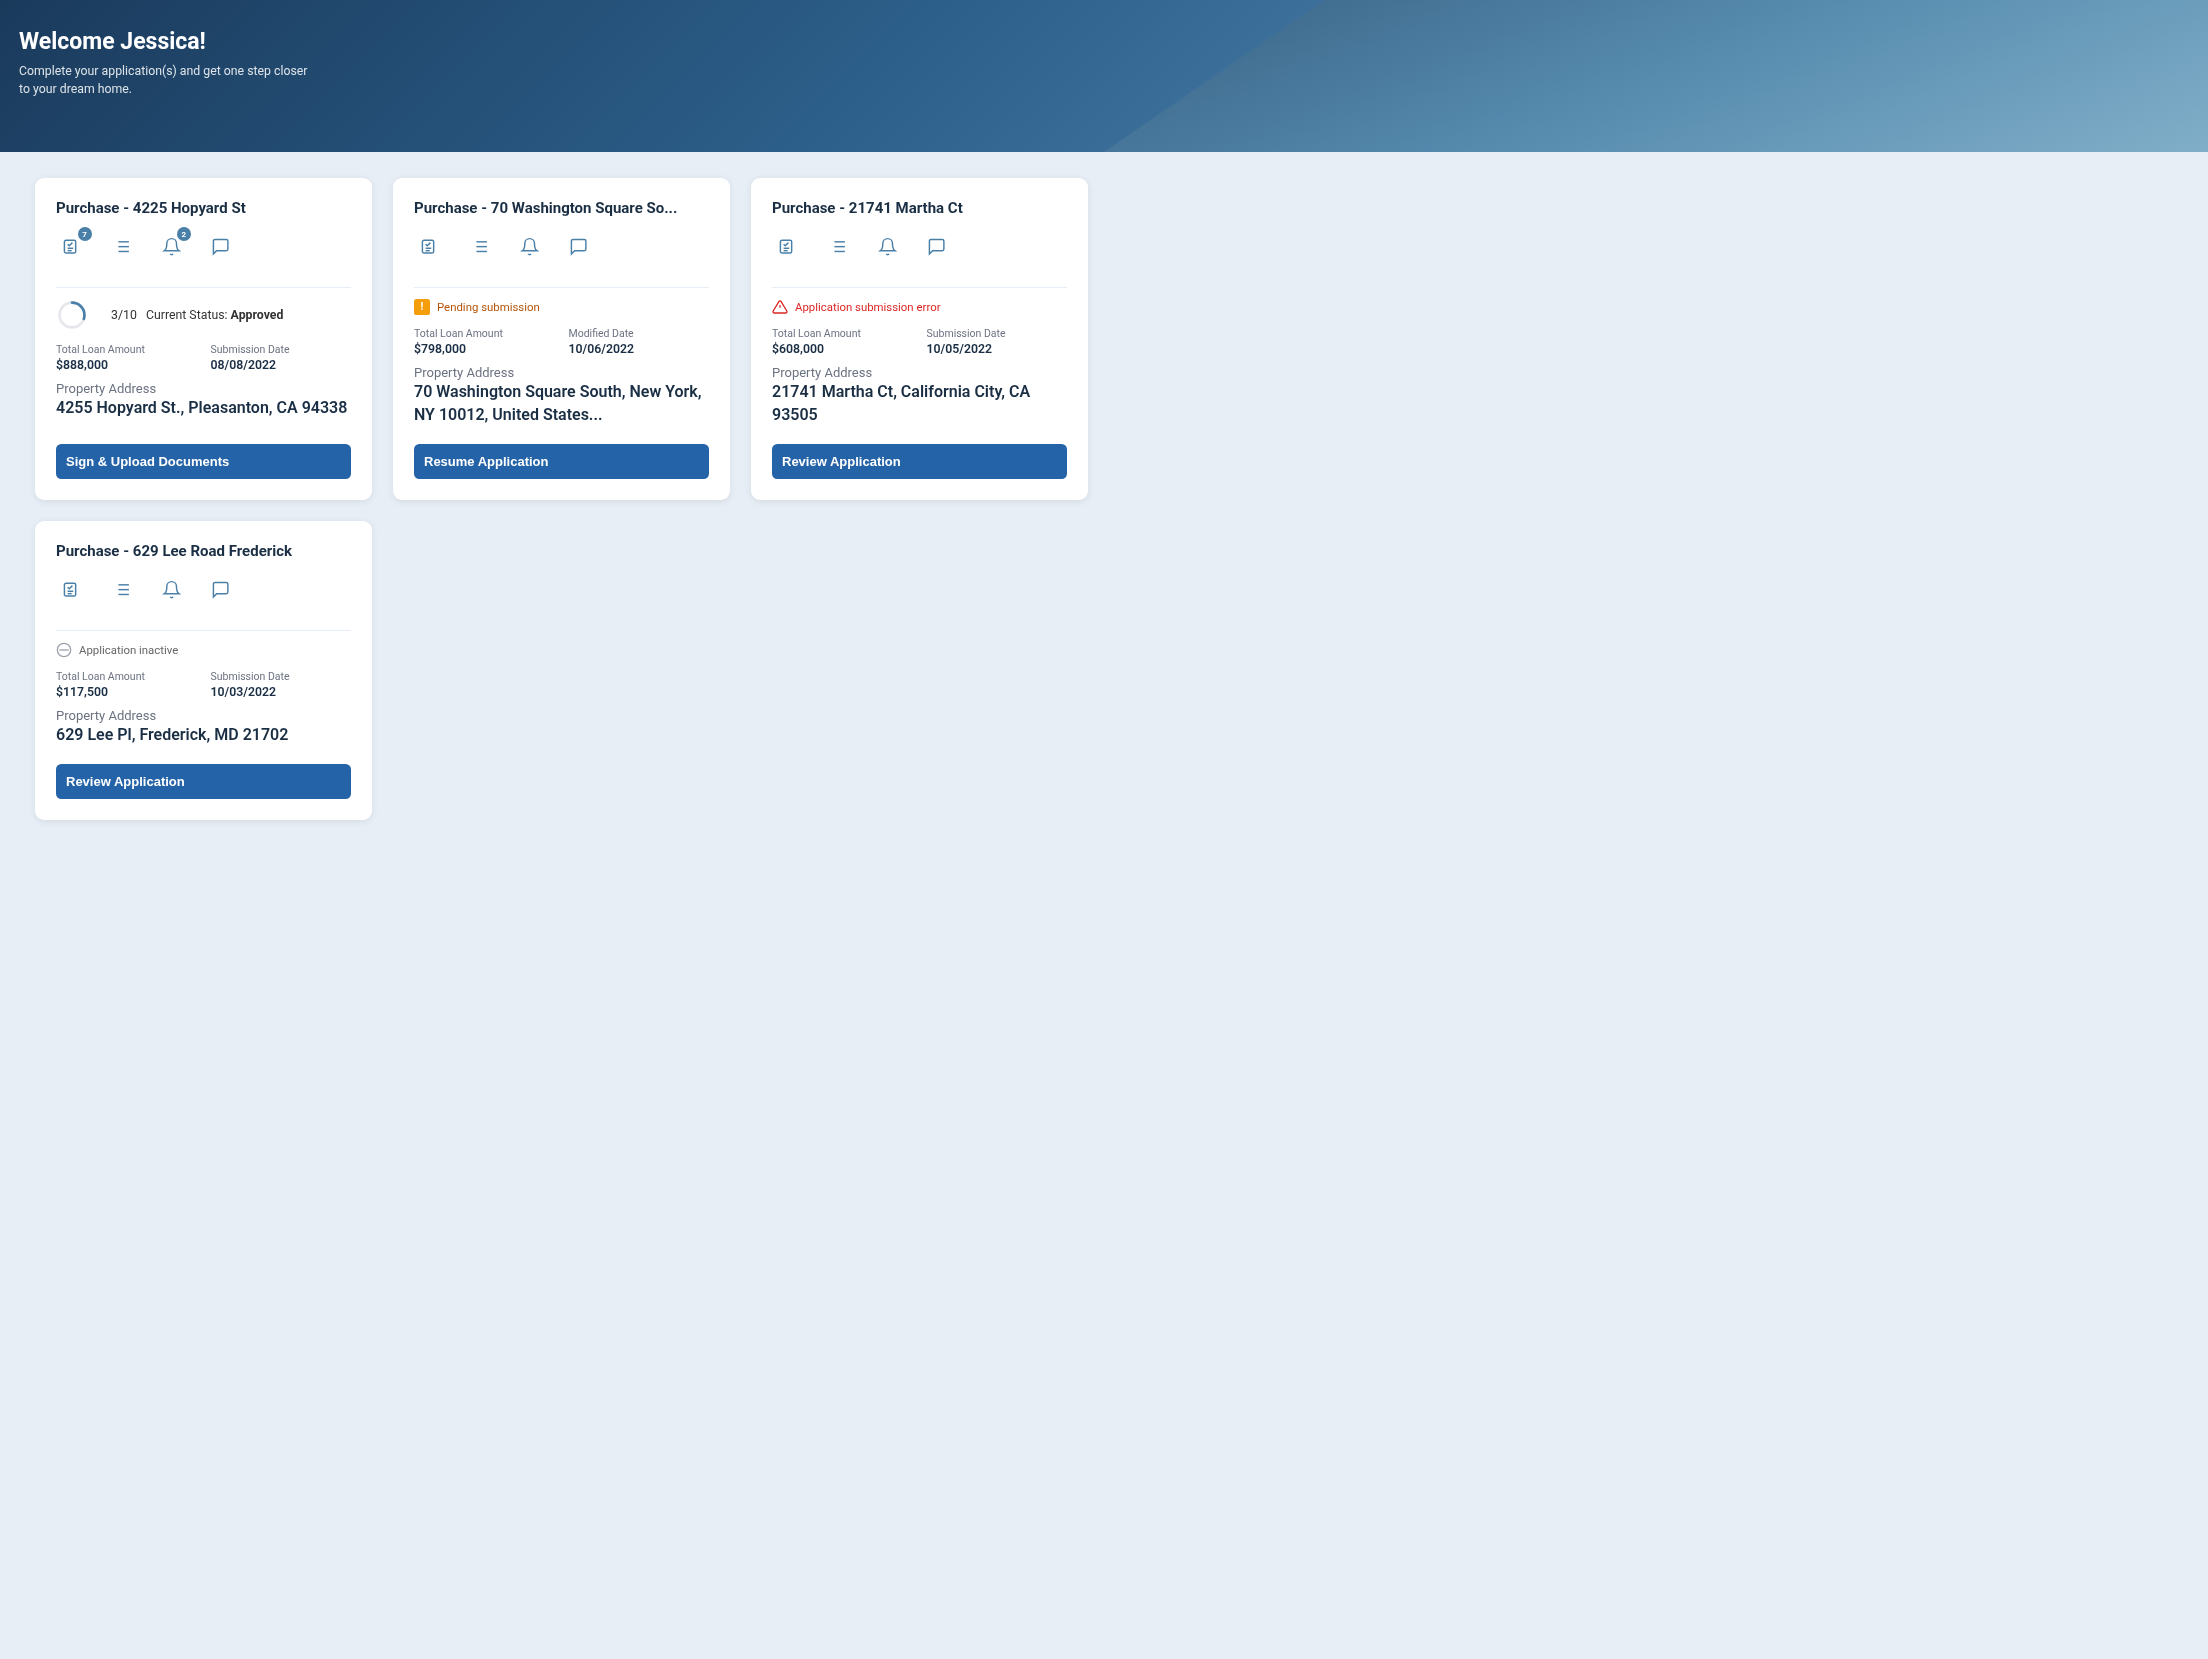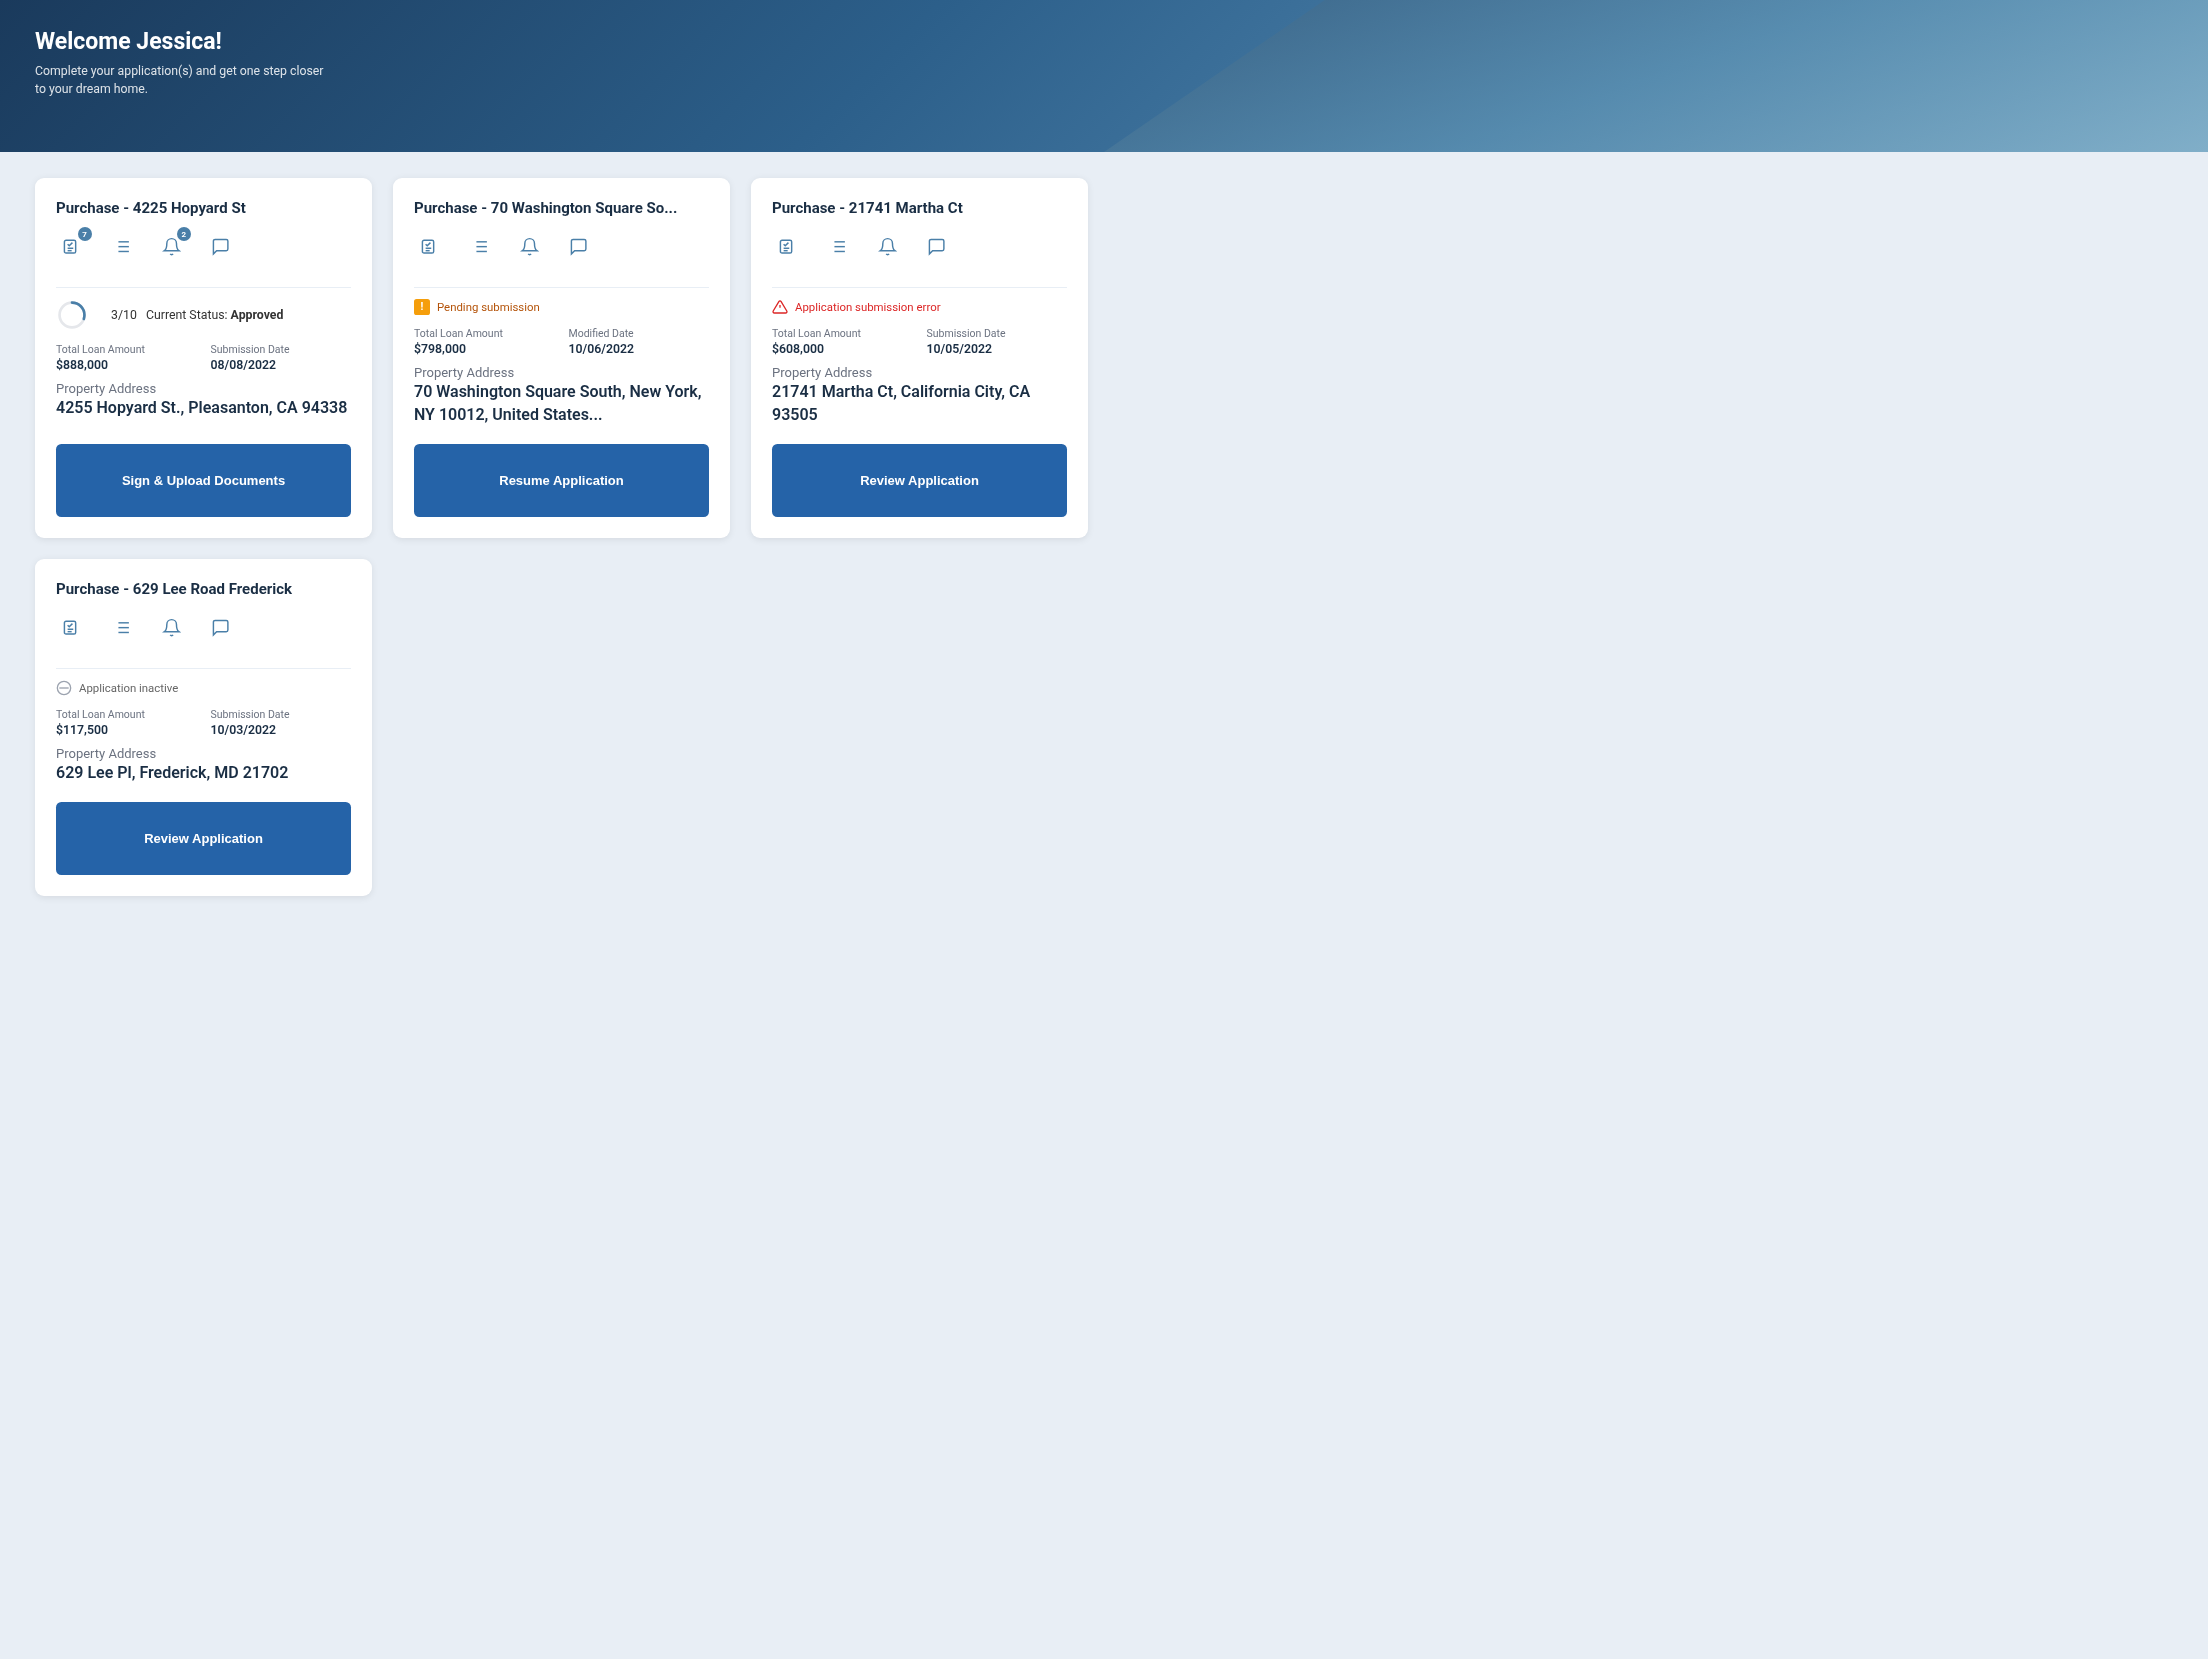--- a/index.html
+++ b/index.html
@@ -5,21 +5,21 @@
     * { box-sizing: border-box; margin: 0; padding: 0; }
     body {
       font-family: -apple-system, BlinkMacSystemFont, 'Segoe UI', Roboto, sans-serif;
       background: #e8eef5;
       min-height: 100vh;
     }
 
     .hero {
       position: relative;
       background: linear-gradient(135deg, #1a3a5c 0%, #2c5f8a 40%, #4a7fa8 70%, #6a9fc0 100%);
-      padding: 28px 35px 53px;
+      padding: 28px 19px 53px;
       overflow: hidden;
       min-height: 140px;
     }
 
     .hero::after {
       content: '';
       position: absolute;
       right: 0;
       top: 0;
       width: 50%;
@@ -231,26 +231,26 @@
       color: #1a2e44;
       line-height: 1.4;
     }
 
     .card-btn {
       margin-top: auto;
       background: #2563a8;
       color: white;
       border: none;
       border-radius: 5.3px;
-      padding: 29px;
+      padding: 10px;
       font-size: 13px;
       font-weight: 600;
       cursor: pointer;
       width: 100%;
-      text-align: center;
+      text-align: left;
       transition: background 0.2s;
     }
 
     .bottom-row {
       margin-top: 21px;
       display: grid;
       grid-template-columns: repeat(3, 1fr);
       gap: 21px;
       max-width: 1053px;
     }

